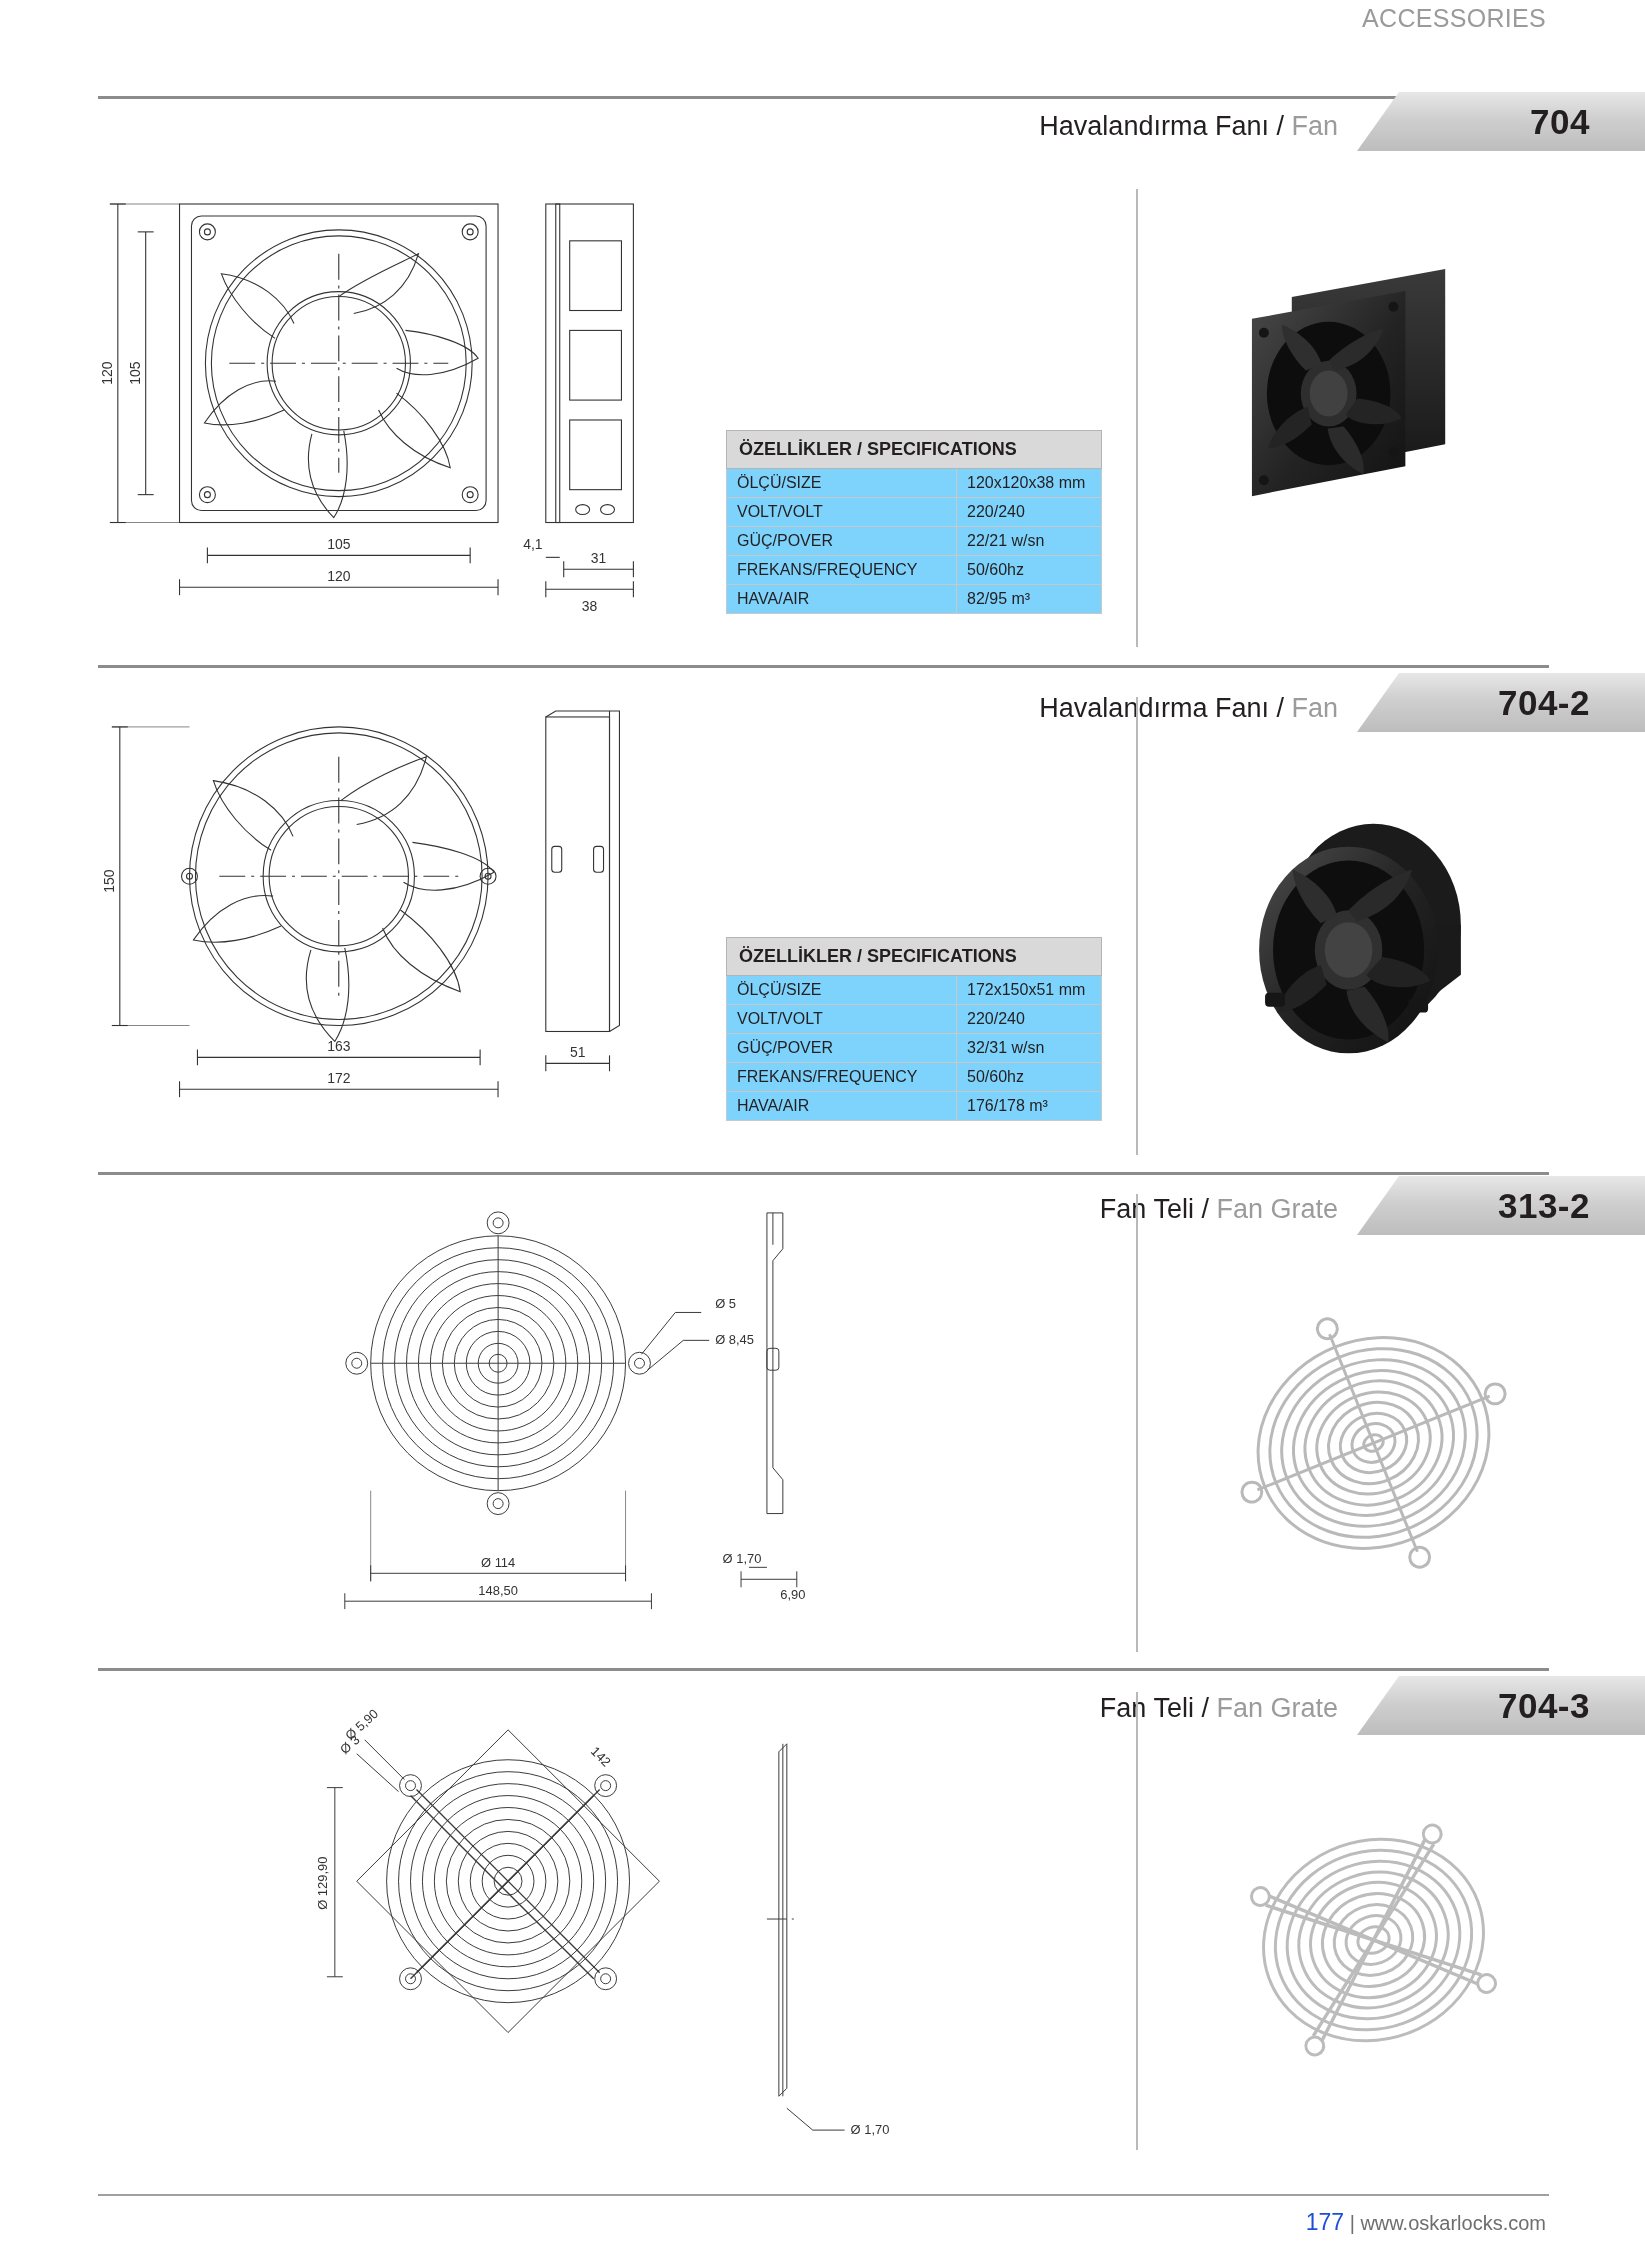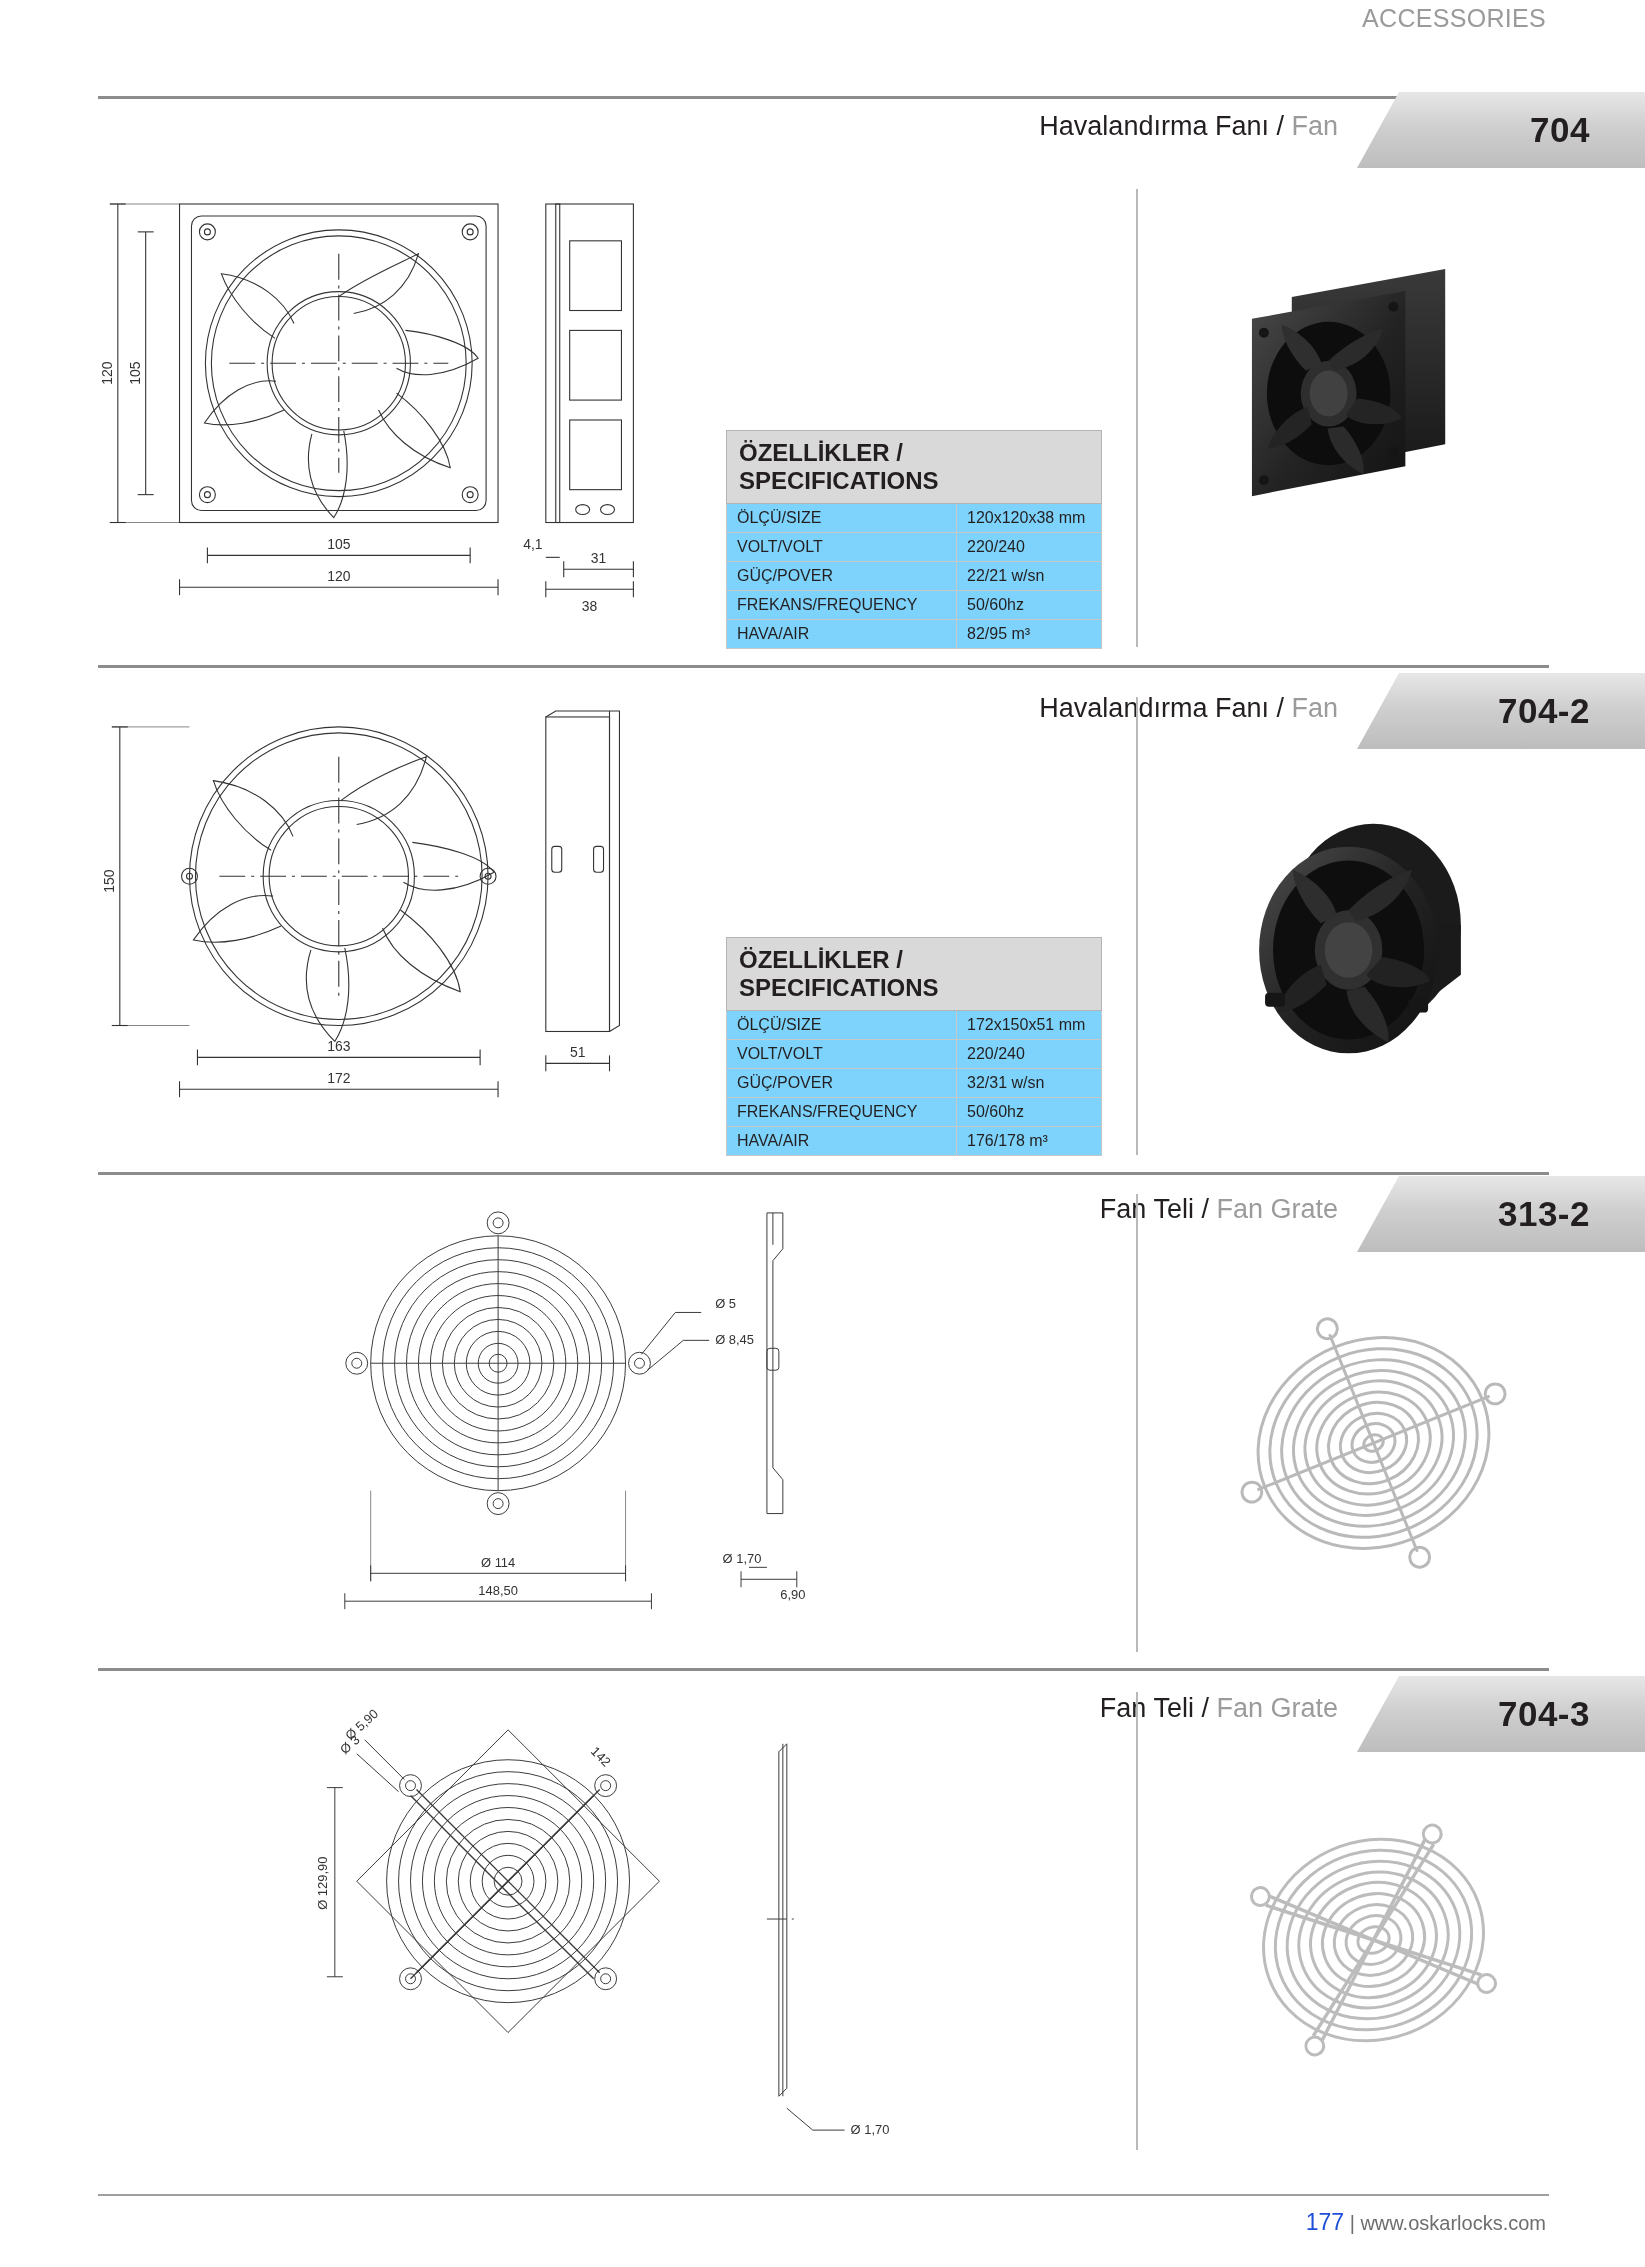--- a/index.html
+++ b/index.html
@@ -56,21 +56,21 @@
     color: #231f20;
     white-space: nowrap;
     text-align: right;
   }
   .sect-title .tr { color: #231f20; }
   .sect-title .en { color: #9b9b9b; }
 
   
   .code-banner {
     position: absolute;
-    height: 76px;
+    height: 59px;
     width: 289px;
     background: linear-gradient(to bottom, #e7e7e7 0%, #cfcfcf 45%, #bdbdbd 100%);
     clip-path: polygon(42px 0, 100% 0, 100% 100%, 0 100%);
   }
   .code-banner .code-text {
     position: absolute;
     right: 56px;
     top: 50%;
     transform: translateY(-50%);
     font-size: 35px;
@@ -89,21 +89,21 @@
   
   .spec-table {
     position: absolute;
     width: 376px;
     border-collapse: collapse;
     font-size: 16px;
   }
   .spec-table .hdr td {
     background: #d9d9d9;
     font-weight: bold;
-    font-size: 24px;
+    font-size: 18px;
     padding: 8px 12px;
     color: #231f20;
     border: 1px solid #b4b4b4;
   }
   .spec-table td {
     border: 1px solid #c8c8c8;
     padding: 5px 10px;
     color: #231f20;
     background: #7dd3fc;
   }

